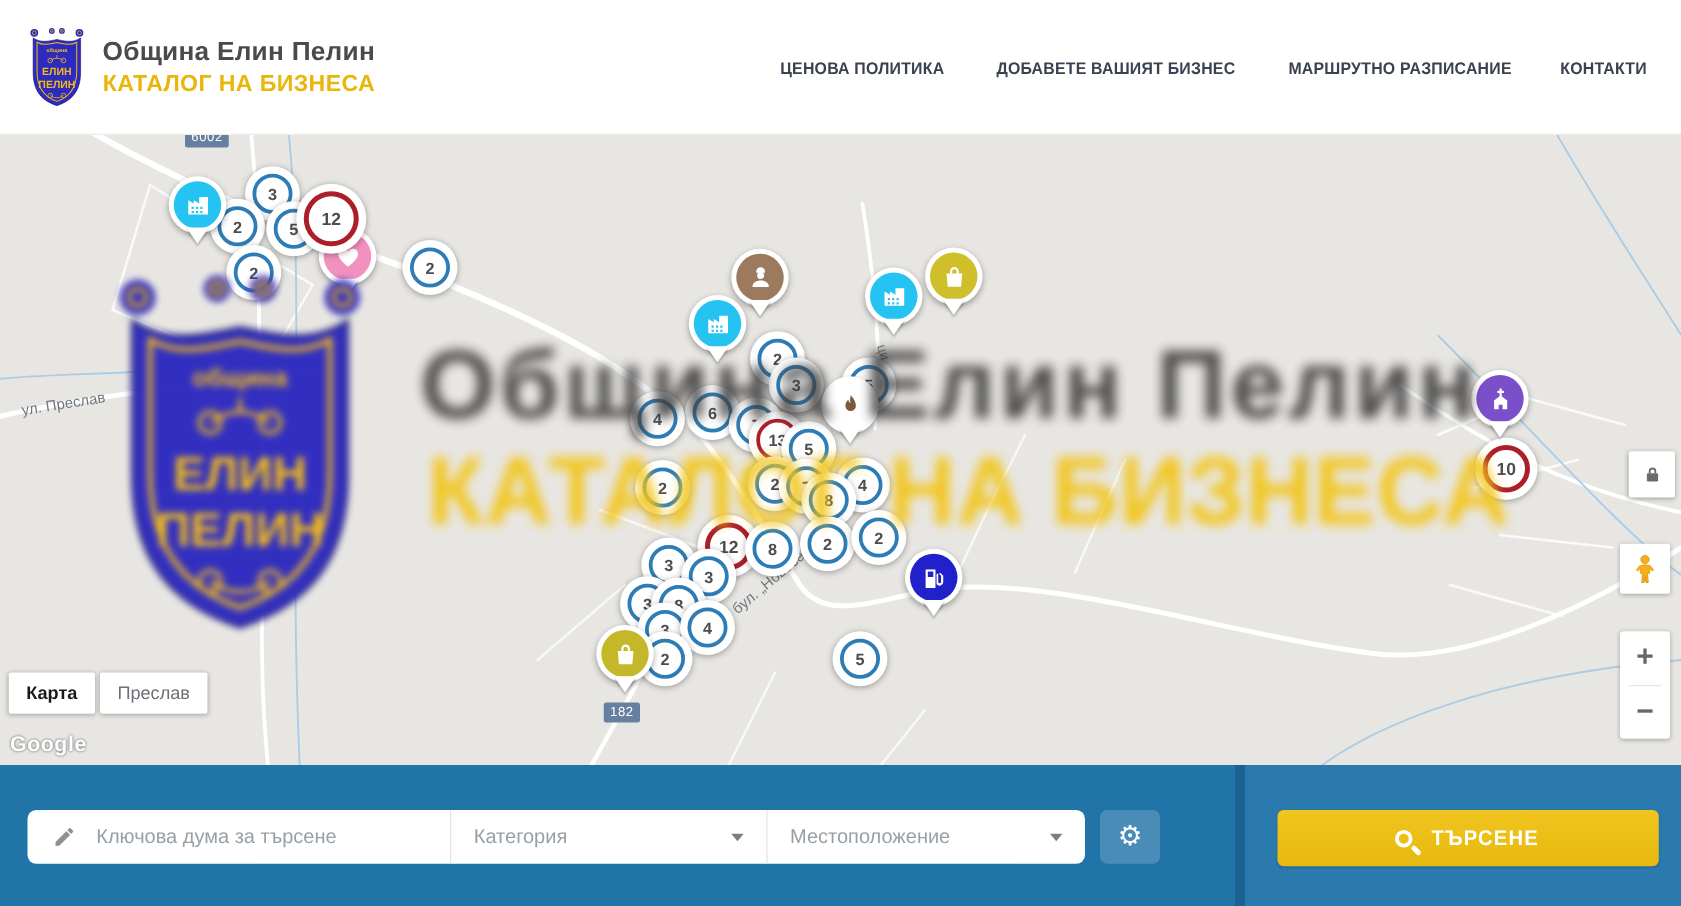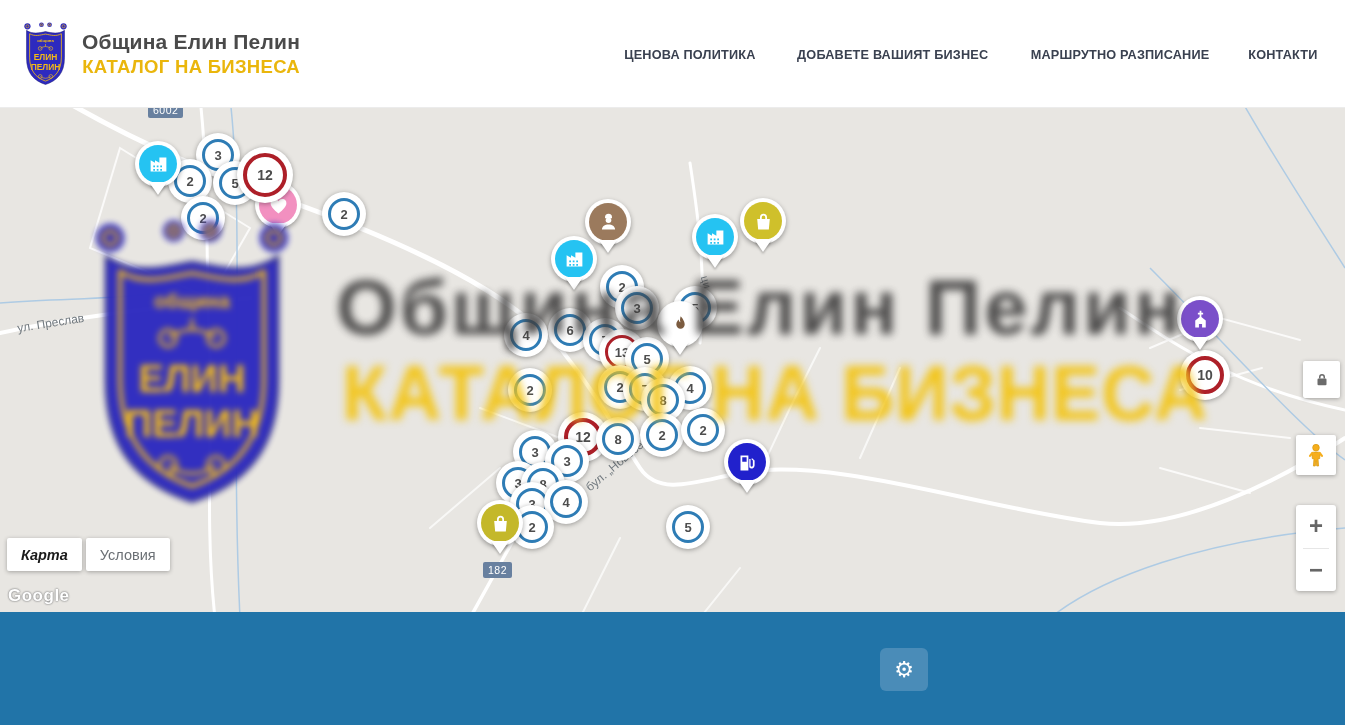--- a/index.html
+++ b/index.html
@@ -55,21 +55,21 @@
   .wm-emblem { position:absolute; left:86px; top:214px; width:212px; height:299px; filter:blur(3px); opacity:0.97; }
   .wm-title { position:absolute; left:336px; top:262px; font-size:78px; font-weight:bold; color:#3f3e3e;
     letter-spacing:3px; filter:blur(4.5px); opacity:0.92; white-space:nowrap; }
   .wm-subtitle { position:absolute; left:342px; top:349px; font-size:77px; font-weight:bold; color:#f2c51b;
     letter-spacing:1px; filter:blur(4.5px); transform:scaleX(0.96); transform-origin:left; white-space:nowrap; }
 
   
   .maptype { position:absolute; left:7px; top:430px; z-index:8; display:flex; gap:4px; }
   .maptype-btn { background:#fff; height:33px; padding:0 14px; display:flex; align-items:center;
     font-size:14.5px; box-shadow:0 1px 4px rgba(0,0,0,0.3); border-radius:2px; cursor:pointer; }
-  .maptype-btn.active { font-weight:bold; color:#1a1a1a;font-style:italic; }
+  .maptype-btn.active { font-weight:bold; color:#1a1a1a; }
   .maptype-btn.inactive { color:#6b7075; }
   .ctl-btn { position:absolute; background:#fff; box-shadow:0 1px 4px rgba(0,0,0,0.3); border-radius:2px;
     display:flex; align-items:center; justify-content:center; cursor:pointer; z-index:8; }
   .lock-btn { left:1303px; top:253px; width:37px; height:37px; }
   .pegman-btn { left:1296px; top:327px; width:40px; height:40px; }
   .zoomctl { position:absolute; left:1296px; top:397px; width:40px; height:86px; background:#fff;
     box-shadow:0 1px 4px rgba(0,0,0,0.3); border-radius:3px; z-index:8; display:flex; flex-direction:column; }
   .zoom-btn { flex:1; display:flex; align-items:center; justify-content:center; font-size:24px; font-weight:bold;
     color:#666; cursor:pointer; }
   .zoom-divider { height:1px; background:#e6e6e6; margin:0 7px; }
@@ -448,21 +448,21 @@
               <path fill-rule="evenodd" d="M8 9V7a4 4 0 0 1 8 0v2h3.2l-1.1 12H5.9L4.8 9H8zm2 0h4V7a2 2 0 0 0-4 0v2z"></path>
             </svg>
     </div>
         </div>
         <div class="tail"></div>
       </div>
     </div>
 
   <div class="maptype">
     <div class="maptype-btn active">Карта</div>
-    <div class="maptype-btn inactive">Условия</div>
+    <div class="maptype-btn inactive">Преслав</div>
   </div>
 
   <div class="ctl-btn lock-btn">
     <svg width="18" height="18" viewBox="0 0 24 24">
       <rect x="6" y="10" width="12" height="9" rx="1.5" fill="#6b6b6b"></rect>
       <path d="M9 10V8a3 3 0 0 1 6 0v2" stroke="#6b6b6b" stroke-width="2" fill="none"></path>
     </svg>
   </div>
 
   <div class="ctl-btn pegman-btn">
@@ -485,16 +485,38 @@
 
 <div class="watermark">
   <svg class="wm-emblem" viewBox="0 0 150 212">
     <use href="#emblem-g"></use>
   </svg>
   <div class="wm-title">Община Елин Пелин</div>
   <div class="wm-subtitle">КАТАЛОГ НА БИЗНЕСА</div>
 </div>
 
 <div class="searchbar">
+  <div class="input-group">
+    <div class="field field-keyword">
+      <svg width="19" height="19" viewBox="0 0 24 24">
+        <path d="M3 17.2V21h3.8L17.8 10 14 6.2 3 17.2zM20.7 7.1a1 1 0 0 0 0-1.4l-2.4-2.4a1 1 0 0 0-1.4 0L15 5.2 18.8 9l1.9-1.9z" fill="#8b9196"></path>
+      </svg>
+      <input type="text" placeholder="Ключова дума за търсене" style="">
+    </div>
+    <div class="field field-select">
+      <span class="select-text">Категория</span>
+      <span class="caret"></span>
+    </div>
+    <div class="field field-select">
+      <span class="select-text">Местоположение</span>
+      <span class="caret"></span>
+    </div>
+  </div>
   <button class="gear-btn">
     <span class="gear-glyph">⚙</span>
   </button>
+  <div class="searchbar-right">
+    <button class="submit-btn">
+      <span class="mag"></span>
+      <span class="submit-label">ТЪРСЕНЕ</span>
+    </button>
+  </div>
 </div>
 
 </body></html>

